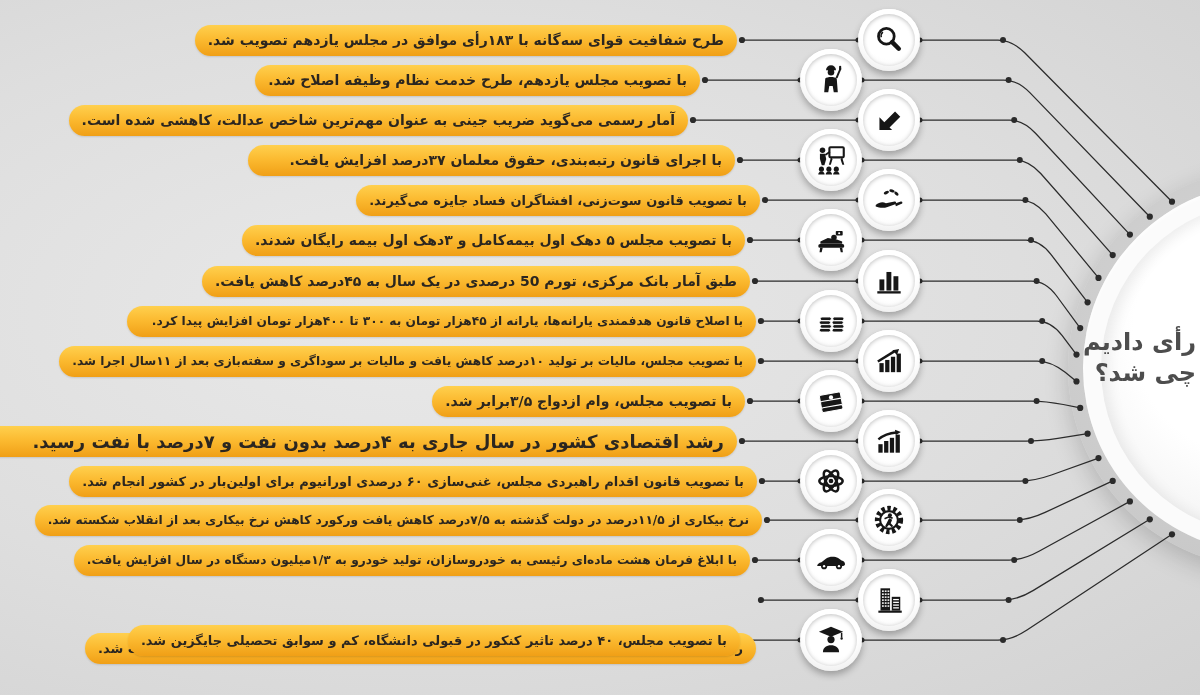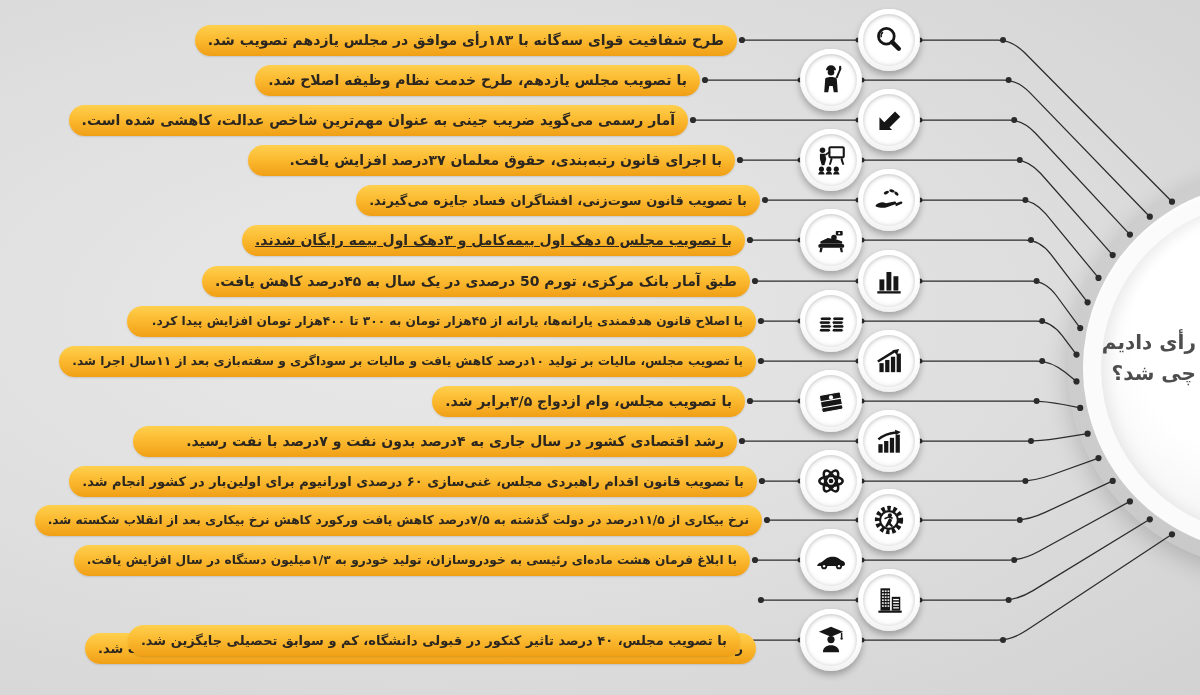--- a/index.html
+++ b/index.html
@@ -13,21 +13,21 @@
   
   .bigc-outer{position:absolute;width:400px;height:400px;left:1068px;top:168px;border-radius:50%;
     background:radial-gradient(circle at 42% 40%, #d6d6d6 0%, #c9c9c9 70%, #bfbfbf 100%);
     box-shadow:0 8px 24px rgba(0,0,0,.18);z-index:1;}
   .bigc-mid{position:absolute;inset:15px;border-radius:50%;background:#fbfbfb;
     box-shadow:inset 0 2px 4px rgba(255,255,255,.9);}
   .bigc-inner{position:absolute;inset:33px;border-radius:50%;
     background:radial-gradient(circle at 46% 40%, #ffffff 45%, #f3f3f3 78%, #e4e4e4 100%);
     box-shadow:inset 6px 2px 14px rgba(0,0,0,.07);}
   .headline{position:absolute;right:4px;top:327px;width:118px;z-index:4;
-    color:var(--headline-color,#4d4d4d);font-weight:bold;font-size:20px;line-height:31px;text-align:right;}
+    color:var(--headline-color,#4d4d4d);font-weight:bold;font-size:24px;line-height:31px;text-align:right;}
   
   .pill{position:absolute;height:31px;border-radius:16px;display:flex;align-items:center;
     padding:0 13px;white-space:nowrap;z-index:5;
     background:linear-gradient(180deg,var(--pill-top,#ffd04e) 0%,#fbb92f 48%,var(--pill-bottom,#f09f16) 100%);
     box-shadow:0 1px 2px rgba(0,0,0,.12);}
   .pill-text{color:var(--pill-text,#2b2620);font-weight:bold;}
   
   .icon-circle{position:absolute;width:62px;height:62px;border-radius:50%;z-index:6;
     background:radial-gradient(circle at 50% 32%, #ffffff 55%, #f1f1f1 80%, #dcdcdc 100%);
     box-shadow:0 4px 7px rgba(0,0,0,.28), inset 0 1px 0 #fff;}
@@ -229,21 +229,21 @@
             <ellipse cx="13.5" cy="9" rx="2.6" ry="1.4" transform="rotate(-25 13.5 9)"></ellipse>
             <ellipse cx="18.8" cy="7.4" rx="2.6" ry="1.4" transform="rotate(15 18.8 7.4)"></ellipse>
             <ellipse cx="23" cy="10" rx="2.4" ry="1.3" transform="rotate(42 23 10)"></ellipse>
             <path d="M3.5 20.6c3.5-2.6 6.6-3.1 9.6-1.6l8.1-1.5c1.6-.3 2.2 1.8.7 2.4l-7.3 2.6c-3.5 1.3-7.6 1-11.1-.5z"></path>
             <path d="M21.7 19.4l5.4-2c1.4-.5 2.2 1.5.8 2.2l-5.4 2.3z"></path>
           </svg>
         </span>
   </div>
 
   <div class="pill" style="top: 224.5px; right: 455px;">
-    <span class="pill-text" style="font-size: 14px; text-decoration: underline;">با تصویب مجلس ۵ دهک اول بیمه‌کامل و ۳دهک اول بیمه رایگان شدند.</span>
+    <span class="pill-text" style="font-size: 14px;">با تصویب مجلس ۵ دهک اول بیمه‌کامل و ۳دهک اول بیمه رایگان شدند.</span>
   </div>
   <div class="icon-circle" style="left: 800px; top: 209px;">
     <span class="icon-glyph">
           <svg viewBox="0 0 32 32" fill="#161616">
             <rect x="20.5" y="7.5" width="6.5" height="4.2" rx=".8"></rect>
             <circle cx="23.7" cy="9.6" r="1" fill="#fff"></circle>
             <circle cx="18.8" cy="13.6" r="2.6"></circle>
             <path d="M6 17.5l7-3.5 8.5 1.5 5 2v2H6z"></path>
             <rect x="4" y="19.8" width="24.5" height="3.6" rx="1.8"></rect>
             <path d="M5.8 23.4h2.4l-1 4.2h-2zM26.6 23.4h-2.4l1 4.2h2z"></path>
@@ -311,21 +311,21 @@
               <rect x="6" y="9" width="20" height="7" rx="1.4"></rect>
               <rect x="6" y="15" width="20" height="7" rx="1.4"></rect>
               <rect x="6" y="21" width="20" height="4.4" rx="1.4"></rect>
             </g>
             <circle cx="16" cy="12.6" r="2" fill="#fff"></circle>
           </svg>
         </span>
   </div>
 
   <div class="pill" style="top: 425.5px; right: 463px;">
-    <span class="pill-text" style="font-size: 14px; margin-left: 40px;">رشد اقتصادی کشور در سال جاری به ۴درصد بدون نفت و ۷درصد با نفت رسید.</span>
+    <span class="pill-text" style="font-size: 18px; margin-left: 40px;">رشد اقتصادی کشور در سال جاری به ۴درصد بدون نفت و ۷درصد با نفت رسید.</span>
   </div>
   <div class="icon-circle" style="left: 858px; top: 410px;">
     <span class="icon-glyph">
           <svg viewBox="0 0 32 32" fill="#161616">
             <rect x="6" y="19" width="4" height="8"></rect>
             <rect x="11.4" y="16" width="4" height="11"></rect>
             <rect x="16.8" y="13" width="4" height="14"></rect>
             <rect x="22.2" y="10" width="4" height="17"></rect>
             <path d="M6 14.5C12 9.5 17 8.5 23 8" fill="none" stroke="#161616" stroke-width="2.2"></path>
             <path d="M27.2 7.6l-5.6-2.1.8 4.9z"></path>

